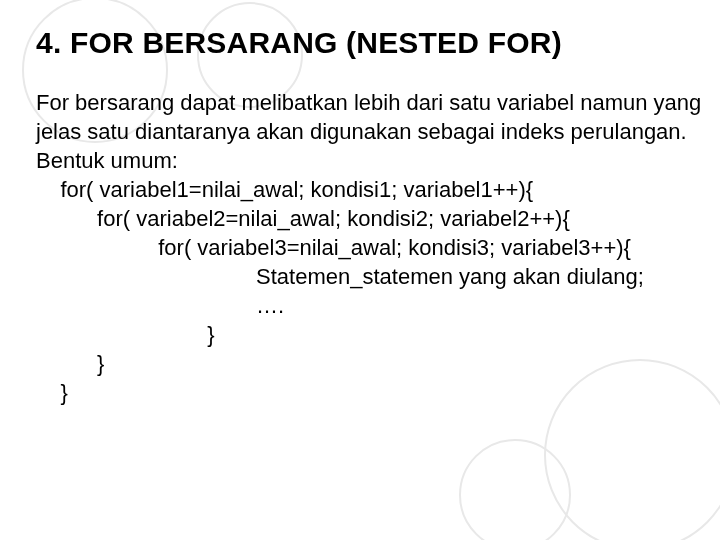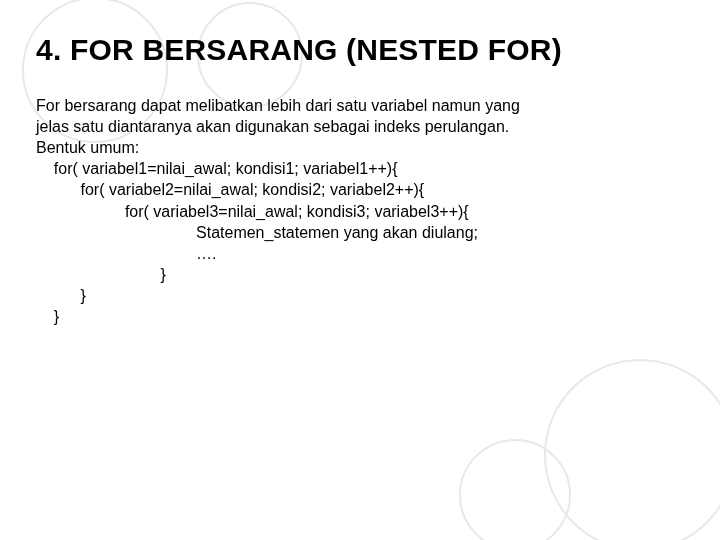--- a/index.html
+++ b/index.html
@@ -17,32 +17,32 @@
     inset: 0;
     pointer-events: none;
   }
   .bg-circles circle {
     fill: none;
     stroke: #e8e8e8;
     stroke-width: 2;
   }
   .content {
     position: relative;
-    padding: 33px 32px 0 36px;
+    padding: 26px 32px 0 36px;
     z-index: 1;
   }
   .heading {
     font-size: 30px;
     font-weight: bold;
     color: #000;
     margin: 0 0 28px 0;
     letter-spacing: 0.2px;
   }
   .body-text {
-    font-size: 16px;
+    font-size: 22px;
     line-height: 1.32;
     color: #000;
     white-space: pre;
     font-family: Arial, Helvetica, sans-serif;
   }
 </style>
 </head>
 <body>
 
 <svg class="bg-circles" width="720" height="540">

